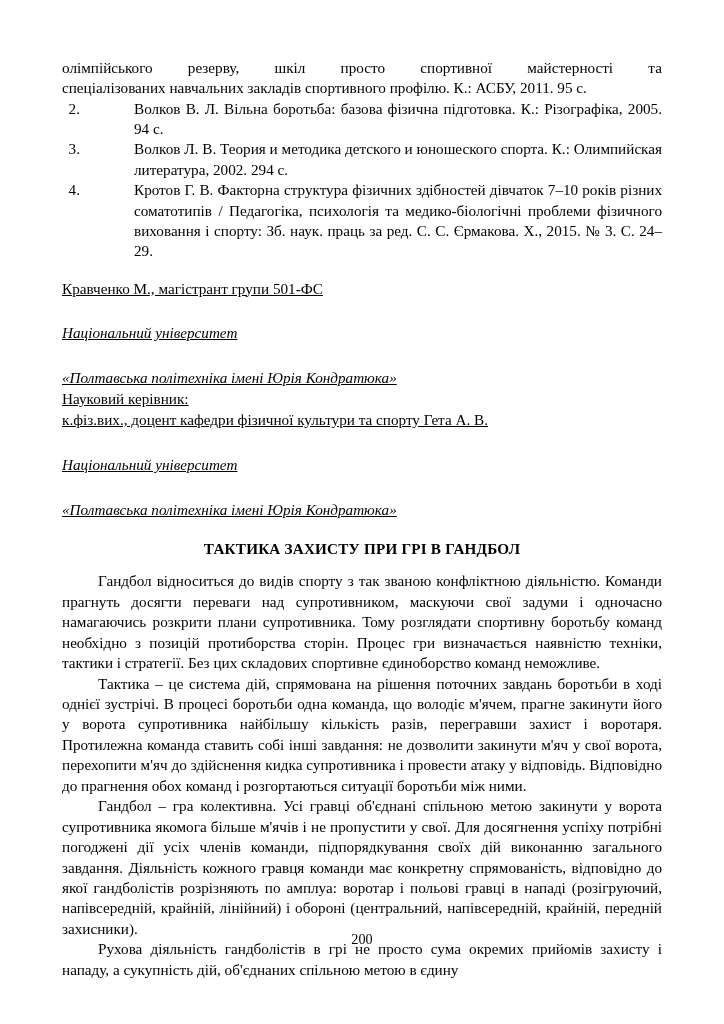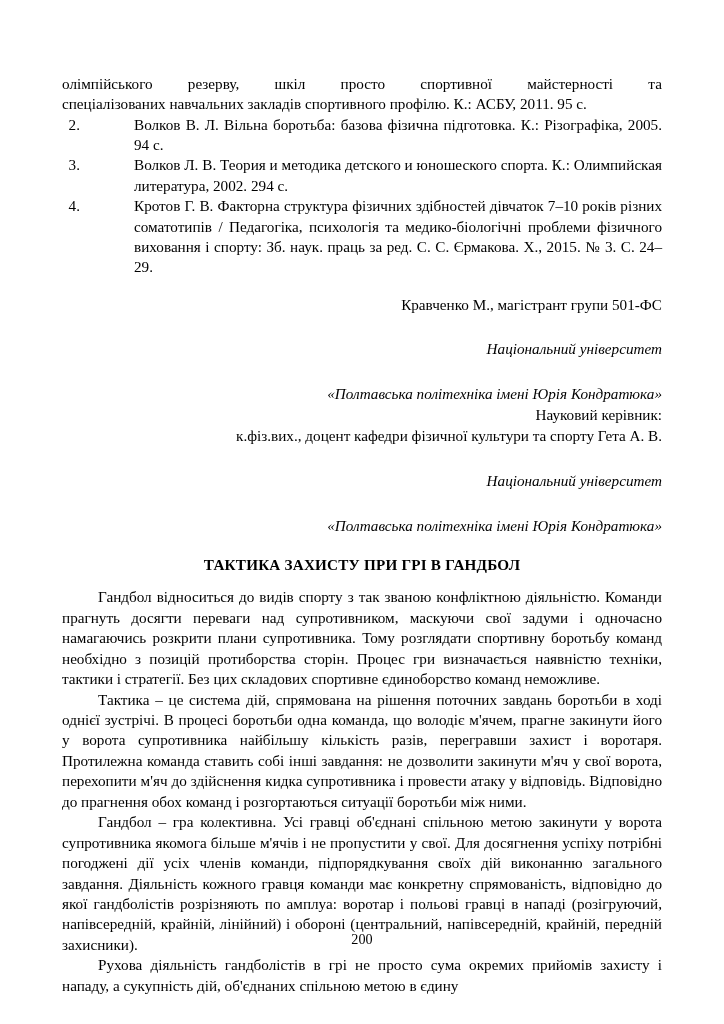--- a/index.html
+++ b/index.html
@@ -11,21 +11,21 @@
     height: 1024px;
     background: #ffffff;
     font-family: "Liberation Serif", "DejaVu Serif", serif;
     color: #000000;
   }
   .page {
     position: relative;
     width: 724px;
     height: 984px;
     box-sizing: border-box;
-    padding: 74px 62px 0 62px;
+    padding: 58px 62px 0 62px;
   }
   .refs {
     list-style: none;
     margin: 0;
     padding: 0;
   }
   .ref-item {
     display: flex;
     align-items: flex-start;
     font-size: 15.2px;
@@ -52,23 +52,24 @@
     font-size: 15.2px;
     line-height: 1.34;
     text-align: justify;
     text-justify: inter-word;
   }
   .ref-first .tail {
     display: block;
   }
   .author-block {
     margin-top: 17px;
-    text-align: right;
+    text-align: left;
     font-size: 15.2px;
     line-height: 1.37;
+    text-decoration: underline;
   }
   .author-block .ital {
     font-style: italic;
     margin-top: 24px;
   }
   .title {
     margin-top: 20px;
     margin-bottom: 13px;
     text-align: center;
     font-weight: bold;

